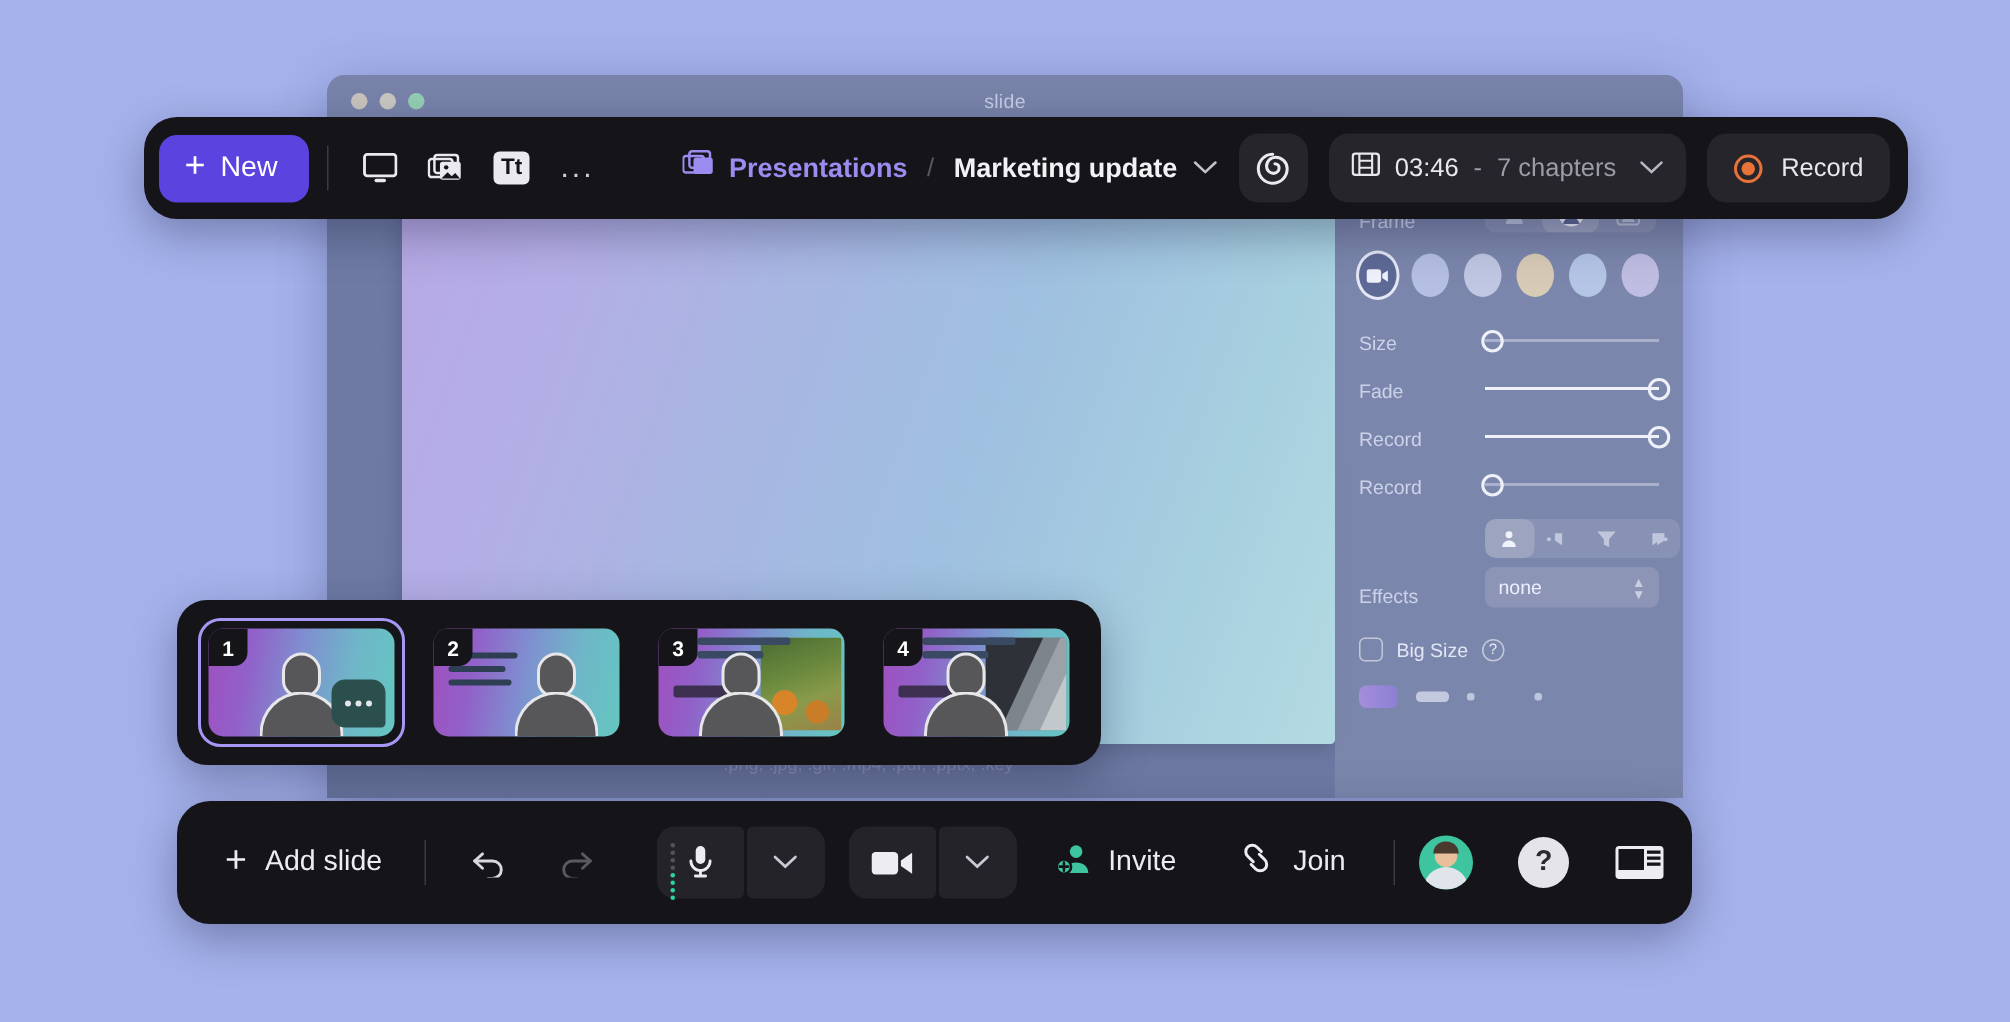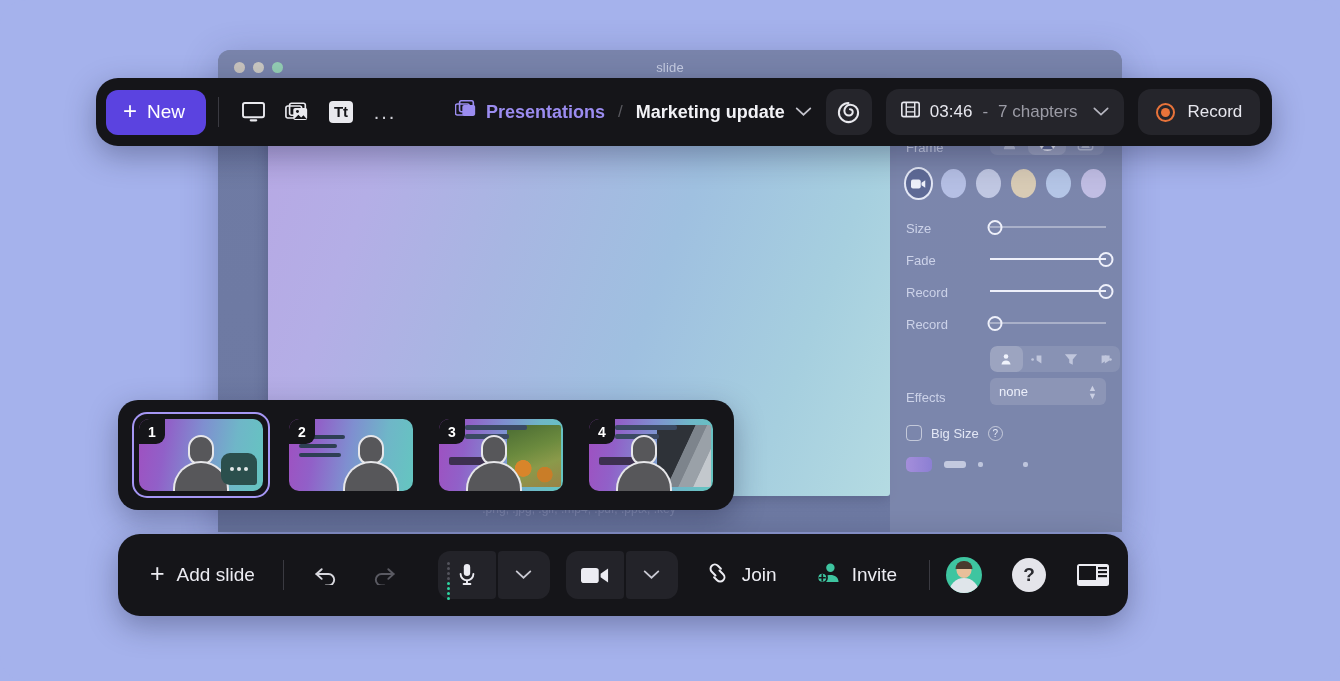--- a/index.html
+++ b/index.html
@@ -630,40 +630,40 @@
           <path d="M21 8 29 2.5v15L21 12z" fill="#ececf2"></path>
         </svg>
       </div>
       <div class="grp-chev">
         <svg width="17" height="10" viewBox="0 0 18 11">
             <path d="M1.5 1.5 9 8.5l7.5-7" fill="none" stroke="#c9c9d2" stroke-width="2" stroke-linecap="round"></path>
           </svg>
       </div>
     </div>
 
-    <div class="txt-btn" style="margin-left:14px">
-      <span>
-        <svg width="24" height="20" viewBox="0 0 24 20">
-          <path d="M9.5 12.5 5.8 8.8a4.3 4.3 0 0 1 6.1-6.1l3 3" fill="none" stroke="#ececf2" stroke-width="2" stroke-linecap="round"></path>
-          <path d="M13.5 7.5l3.7 3.7a4.3 4.3 0 0 1-6.1 6.1l-3-3" fill="none" stroke="#ececf2" stroke-width="2" stroke-linecap="round"></path>
-        </svg>
-      </span>
-      <span>Join</span>
-    </div>
-
     <div class="txt-btn" style="margin-left:12px">
       <span>
         <svg width="23" height="21" viewBox="0 0 24 22">
           <circle cx="14" cy="6" r="4.4" fill="#3ec5a0"></circle>
           <path d="M5.5 21c0-4.7 3.8-7.4 8.5-7.4s8.5 2.7 8.5 7.4z" fill="#3ec5a0"></path>
           <circle cx="5.5" cy="16.5" r="5" fill="#3ec5a0" stroke="#151519" stroke-width="1.8"></circle>
           <path d="M5.5 13.6v5.8M2.6 16.5h5.8" stroke="#151519" stroke-width="1.8" stroke-linecap="round"></path>
         </svg>
       </span>
       <span>Invite</span>
+    </div>
+
+    <div class="txt-btn" style="margin-left:14px">
+      <span>
+        <svg width="24" height="20" viewBox="0 0 24 20">
+          <path d="M9.5 12.5 5.8 8.8a4.3 4.3 0 0 1 6.1-6.1l3 3" fill="none" stroke="#ececf2" stroke-width="2" stroke-linecap="round"></path>
+          <path d="M13.5 7.5l3.7 3.7a4.3 4.3 0 0 1-6.1 6.1l-3-3" fill="none" stroke="#ececf2" stroke-width="2" stroke-linecap="round"></path>
+        </svg>
+      </span>
+      <span>Join</span>
     </div>
 
     <div class="divider-v" style="margin:0 16px 0 18px"></div>
 
     <div class="avatar">
       <span class="av-body"></span>
       <span class="av-head"></span>
       <span class="av-hair"></span>
     </div>
 

